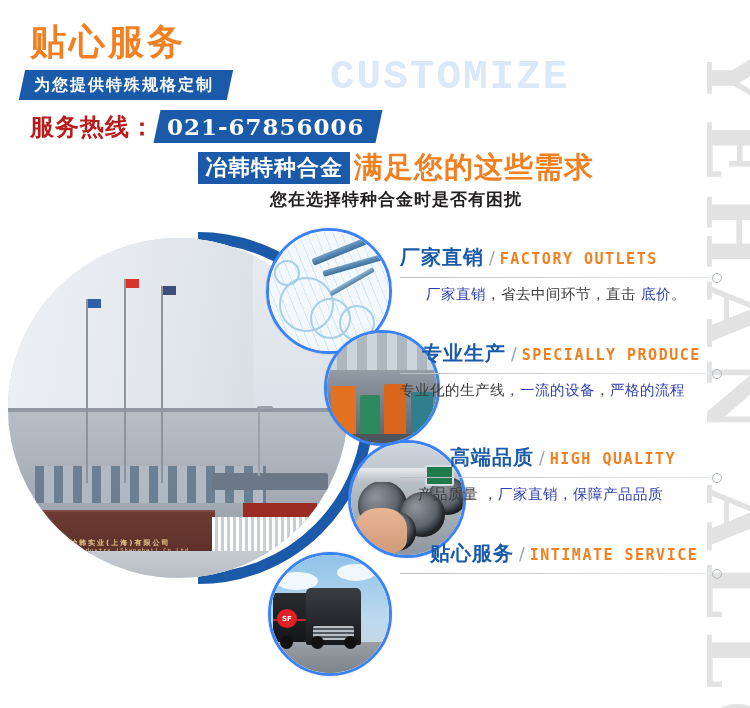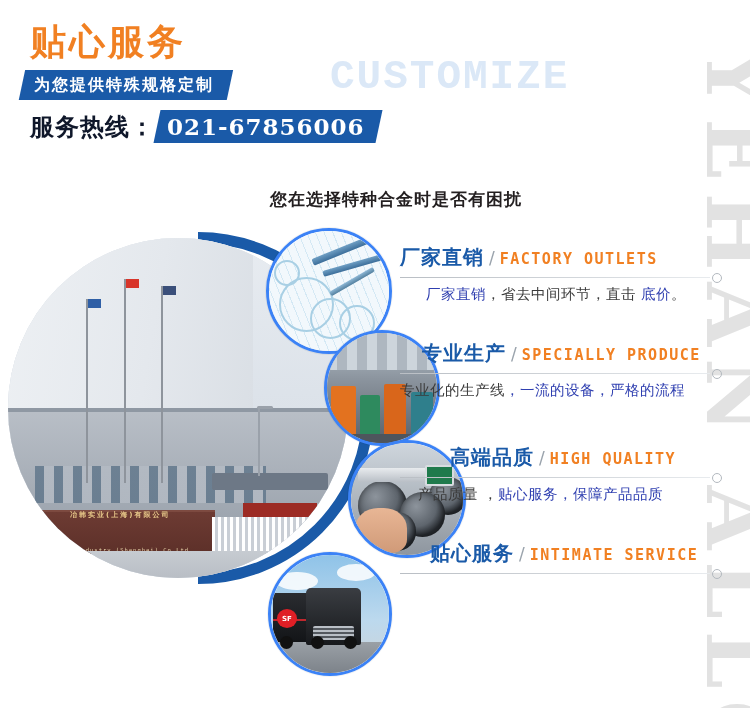--- a/index.html
+++ b/index.html
@@ -71,21 +71,21 @@
   }
   .sub-banner i { display:inline-block; transform:skewX(12deg); font-style:normal; }
 
   .hotline-row {
     position:absolute;
     left:30px; top:110px;
     display:flex; align-items:center;
   }
   .hotline-label {
     font-size:24px; font-weight:bold;
-    color:#0f172a;
+    color:#b91c1c;
     letter-spacing:1px;
     white-space:nowrap;
   }
   .hotline-num {
     background:#1a5aa8; color:#fff;
     font-family:"DejaVu Serif","Liberation Serif",serif;
     font-weight:bold;
     font-size:23px;
     letter-spacing:1px;
     padding:3px 14px 3px 10px;
@@ -207,21 +207,21 @@
     width:16px; height:3px; background:#9aa1aa;
     border-radius:2px;
   }
   .sign-wall {
     position:absolute;
     left:5%; bottom:7%;
     width:56%; height:13%;
     background:linear-gradient(#6d3b33,#5d3029);
     border-top:2px solid #7d4a40;
     display:flex; flex-direction:column;
-    align-items:center; justify-content:space-between;
+    align-items:center; justify-content:flex-end;
     line-height:1.05;
   }
   .sign-cn {
     color:#e8c98a; font-size:7px; font-weight:bold; letter-spacing:2px;
     white-space:nowrap;
   }
   .sign-en {
     color:#e6d2a8; font-size:5.5px; letter-spacing:1px;
     white-space:nowrap; margin-top:1px;
     font-family:"DejaVu Sans Mono","Liberation Mono",monospace;
@@ -433,20 +433,24 @@
     <i>为您提供特殊规格定制</i>
   </div>
 
   <div class="hotline-row">
     <span class="hotline-label">服务热线：</span>
     <span class="hotline-num">
       <i>021-67856006</i>
     </span>
   </div>
 
+  <div class="slogan-row">
+    <span class="slogan-tag">冶韩特种合金</span>
+    <span class="slogan-main">满足您的这些需求</span>
+  </div>
   <div class="slogan-sub">您在选择特种合金时是否有困扰</div>
 
   <div class="arc-ring"></div>
 
   <div class="hero-circle">
     <div class="hero-sky"></div>
     <div class="hero-wall"></div>
     <div class="hero-building"></div>
     <div class="hero-windows"></div>
     <div class="hero-canopy"></div>
@@ -543,21 +547,21 @@
       <div class="f-body"><span class="dark">专业化的生产线</span><span class="blue">，一流的设备，</span><span class="blue">严格的流程</span></div>
     </div>
 
     <div class="feature f-idx3">
       <div class="feature-head f-head-pad">
         <span class="f-cn">高端品质</span>
         <span class="f-slash">/</span>
         <span class="f-en">HIGH QUALITY</span>
       </div>
       <div class="f-rule"></div>
-      <div class="f-body"><span class="dark">产品质量 ，</span><span class="blue">贴心服务，保障产品品质</span></div>
+      <div class="f-body"><span class="dark">产品质量 ，</span><span class="blue">厂家直销，保障产品品质</span></div>
     </div>
 
     <div class="feature f-idx4">
       <div class="feature-head f-head-pad">
         <span class="f-cn">贴心服务</span>
         <span class="f-slash">/</span>
         <span class="f-en">INTIMATE SERVICE</span>
       </div>
       <div class="f-rule"></div>
     </div>

